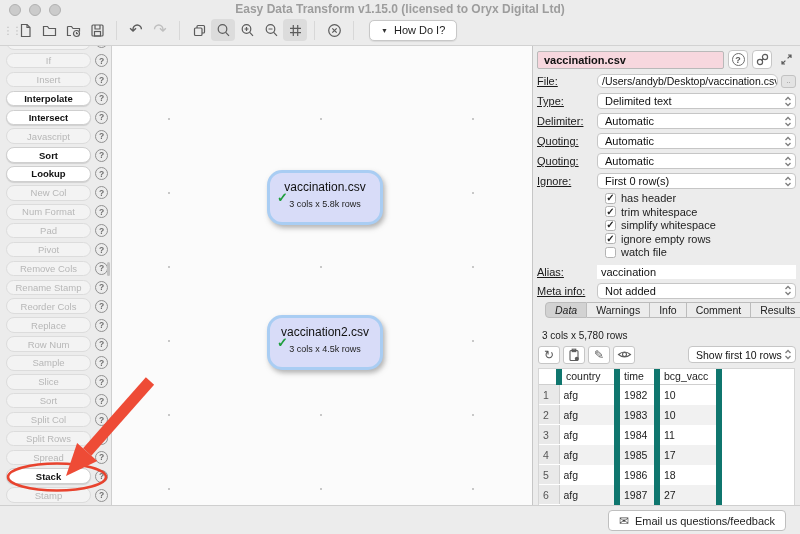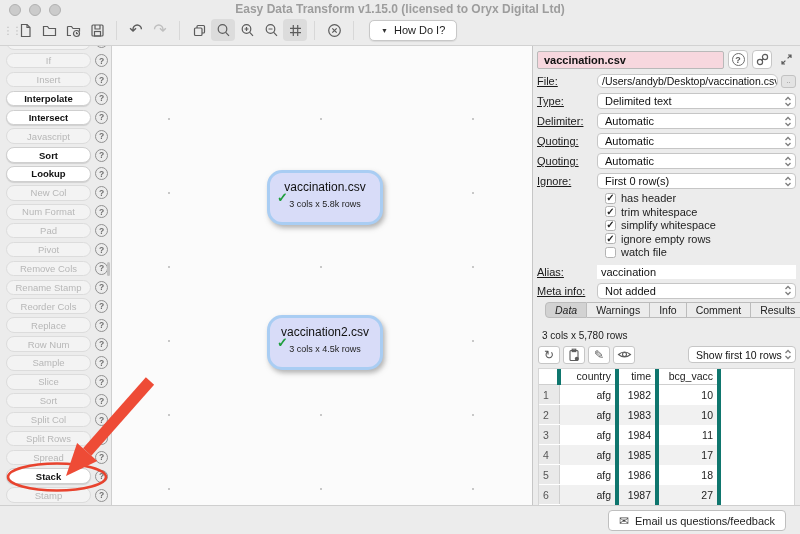--- a/index.html
+++ b/index.html
@@ -69,21 +69,21 @@
   .summary { font-size:10px; color:#1a1a1a; margin:12px 0 0 5px; height:12px; }
   .iconrow { display:flex; align-items:center; margin:4px 0 0 1px; height:18px; }
   .ibtn { width:22px; height:18px; background:#fff; border:1px solid #c6c6c6; border-radius:3px; display:flex; align-items:center; justify-content:center; margin-right:3px; color:#555; font-size:12px; font-family:inherit; }
   .ibtn svg { stroke:#5c5c5c; fill:none; stroke-width:1.1; }
   .rowselect { margin-left:auto; width:108px; height:17px; background:#fff; border:1px solid #c6c6c6; border-radius:4px; display:flex; align-items:center; padding:0 3px 0 7px; }
   .rowselect .pv { flex:1; font-size:10.5px; color:#111; }
 
   
   .tablewrap { flex:1; background:#fff; margin:4px 1px 0 1px; border:1px solid #d6d6d6; border-bottom:none; overflow:hidden; }
   table.grid { border-collapse:collapse; table-layout:fixed; }
-  .grid th, .grid td { font-size:10.5px; font-weight:normal; text-align:right; padding:0 4px; height:20px; border-right:4px solid #0f766e; white-space:nowrap; overflow:hidden; }
+  .grid th, .grid td { font-size:10.5px; font-weight:normal; text-align:left; padding:0 4px; height:20px; border-right:6px solid #0f766e; white-space:nowrap; overflow:hidden; }
   .grid thead th { height:16px; border-bottom:1px solid #cfcfcf; color:#222; background:#fff; }
   .grid td.rn { background:#e9e9e9; color:#555; text-align:left; border-right:1px solid #cfcfcf; border-bottom:1px solid #fff; width:20px; }
   .grid tr.even td.dc { background:#f1f1f1; }
   .grid col.c-rn { width:20px; } .grid col.c-0 { width:58px; } .grid col.c-1 { width:40px; } .grid col.c-2 { width:62px; }
 
   
   .footer { position:absolute; left:0; right:0; bottom:0; height:29px; background:#ececec; border-top:1px solid #cfcfcf; }
   .emailbtn { position:absolute; right:14px; top:4px; height:21px; background:#fff; border:1px solid #bfbfbf; border-radius:4px; padding:0 10px; font-size:11px; color:#222; display:flex; align-items:center; gap:6px; font-family:inherit; }
   .emailbtn .env { font-size:12px; color:#444; }
 

